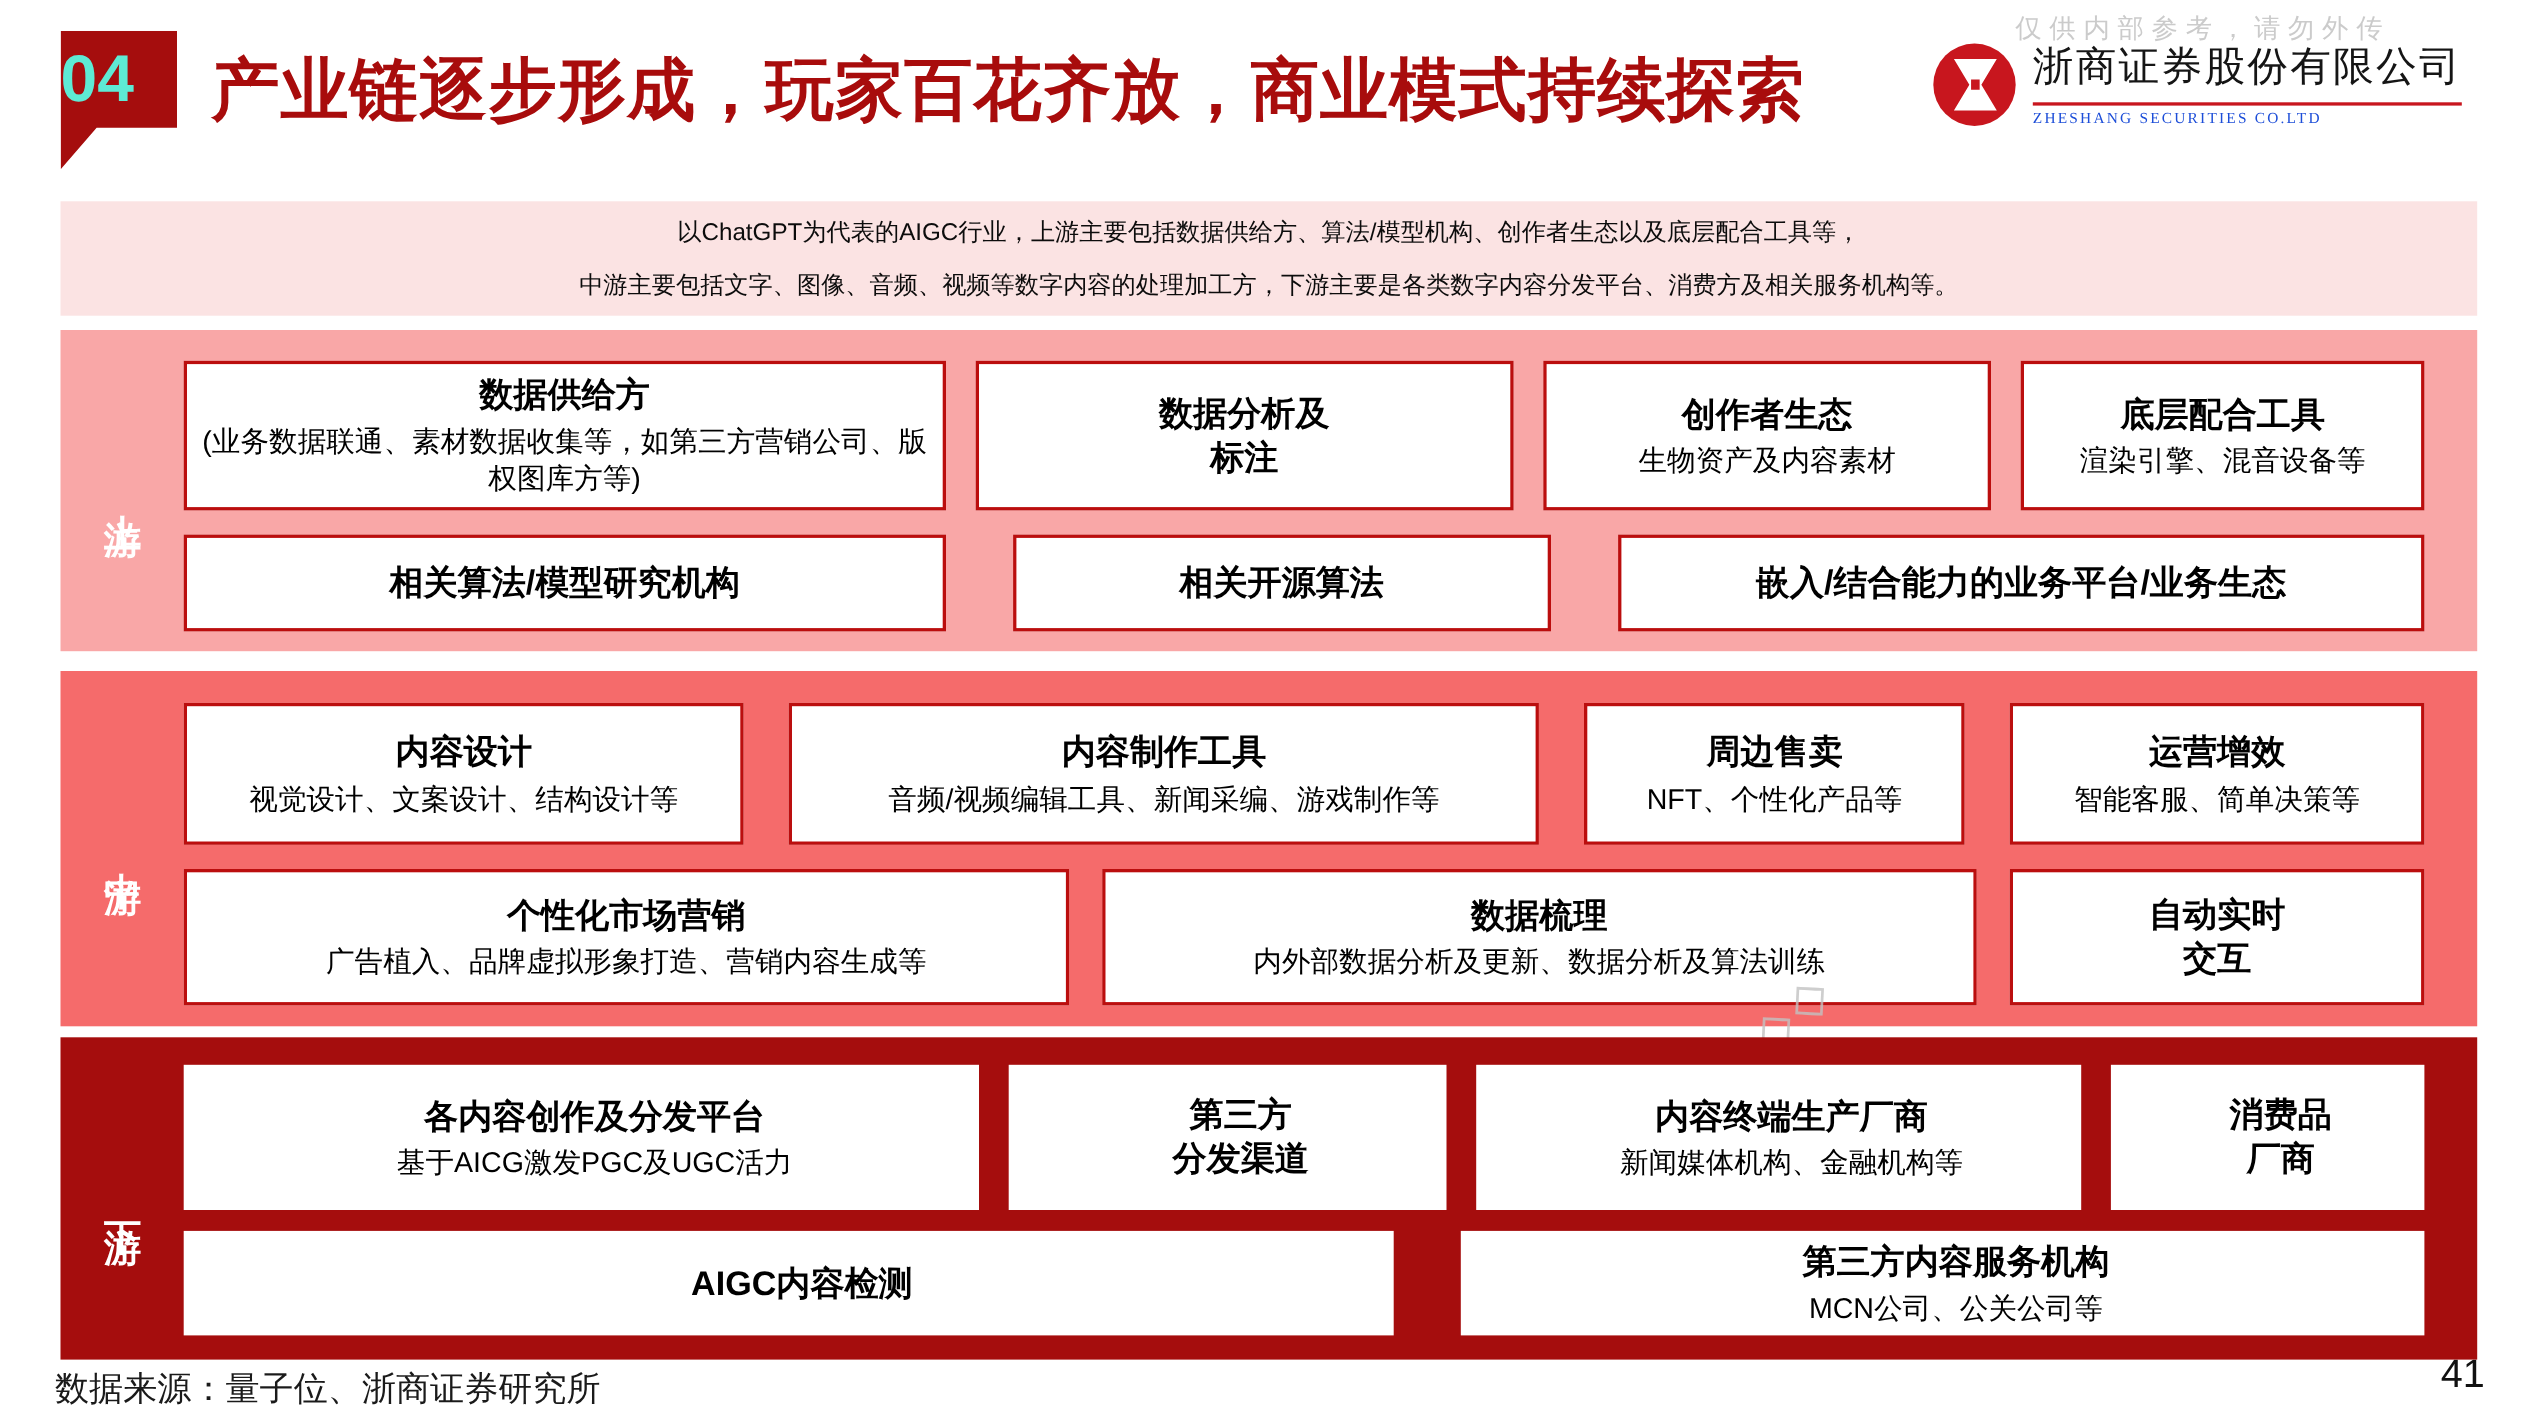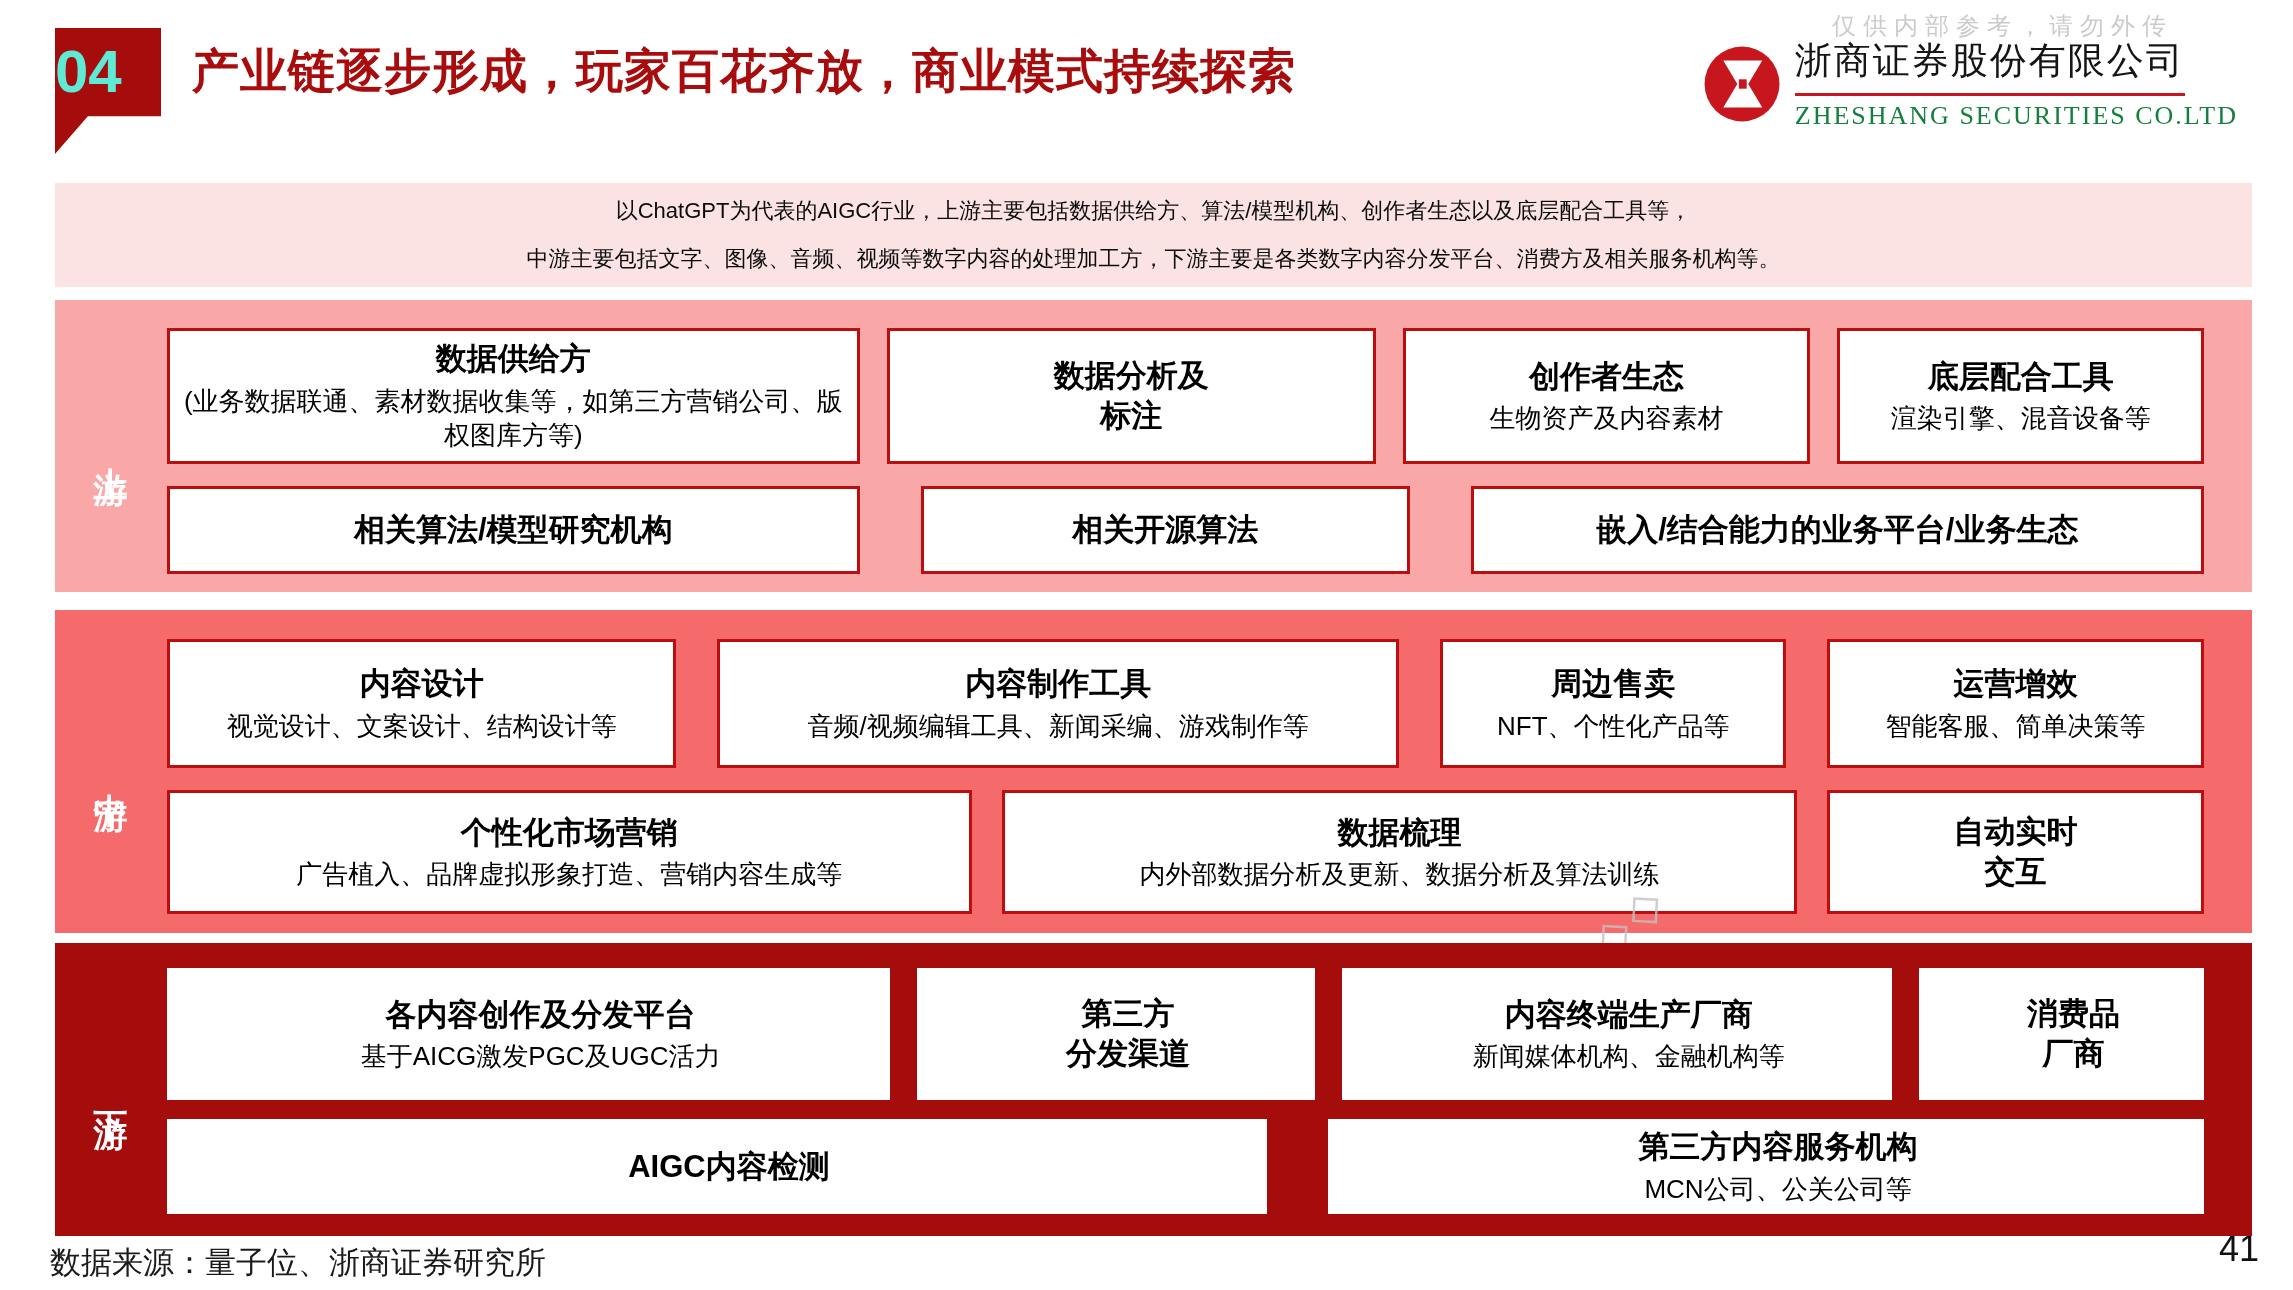--- a/index.html
+++ b/index.html
@@ -12,28 +12,28 @@
     --logo-red:#C8161E;
   }
   *{margin:0;padding:0;box-sizing:border-box;}
   html,body{width:2293px;height:1290px;background:#fff;font-family:"Liberation Sans","DejaVu Sans",sans-serif;}
   #slide{position:relative;width:2293px;height:1290px;background:#fff;overflow:hidden;}
 
   
   .badge{position:absolute;left:55px;top:28px;width:106px;height:126px;background:var(--dark-red);
          clip-path:polygon(0 0,100% 0,100% 70%,31% 70%,0 100%);}
   .badge span{display:block;width:100%;line-height:88px;font-size:60px;font-weight:bold;color:#5eead4;}
-  .page-title{position:absolute;left:192px;top:40px;font-size:47px;font-weight:bold;color:var(--title-red);letter-spacing:1px;}
+  .page-title{position:absolute;left:192px;top:40px;font-size:62px;font-weight:bold;color:var(--title-red);letter-spacing:1px;}
   .top-watermark{position:absolute;right:120px;top:10px;font-size:24px;color:#cbcbcb;letter-spacing:7px;}
   .logo{position:absolute;right:55px;top:36px;display:flex;align-items:center;}
   .logo-icon{width:78px;height:78px;margin-right:14px;flex:none;}
   .logo-text{display:flex;flex-direction:column;align-items:flex-start;}
   .logo-cn{font-family:"Liberation Serif","DejaVu Serif",serif;font-size:37px;color:#151515;letter-spacing:2px;
            border-bottom:3px solid var(--logo-red);padding-bottom:7px;}
-  .logo-en{font-family:"Liberation Serif","DejaVu Serif",serif;font-size:26px;color:#15803d;letter-spacing:2px;margin-top:5px;}
+  .logo-en{font-family:"Liberation Serif","DejaVu Serif",serif;font-size:14px;color:#1d4ed8;letter-spacing:2px;margin-top:5px;}
 
   
   .banner{position:absolute;left:55px;top:183px;width:2197px;height:104px;background:var(--banner-bg);
           display:flex;flex-direction:column;align-items:center;justify-content:center;}
   .banner p{font-size:22px;font-weight:normal;color:#0c0c0c;line-height:48px;text-align:center;}
 
   
   .band{position:absolute;left:55px;width:2197px;}
   .band-up{top:300px;height:292px;background:var(--band-up);}
   .band-mid{top:610px;height:323px;background:var(--band-mid);z-index:0;}

